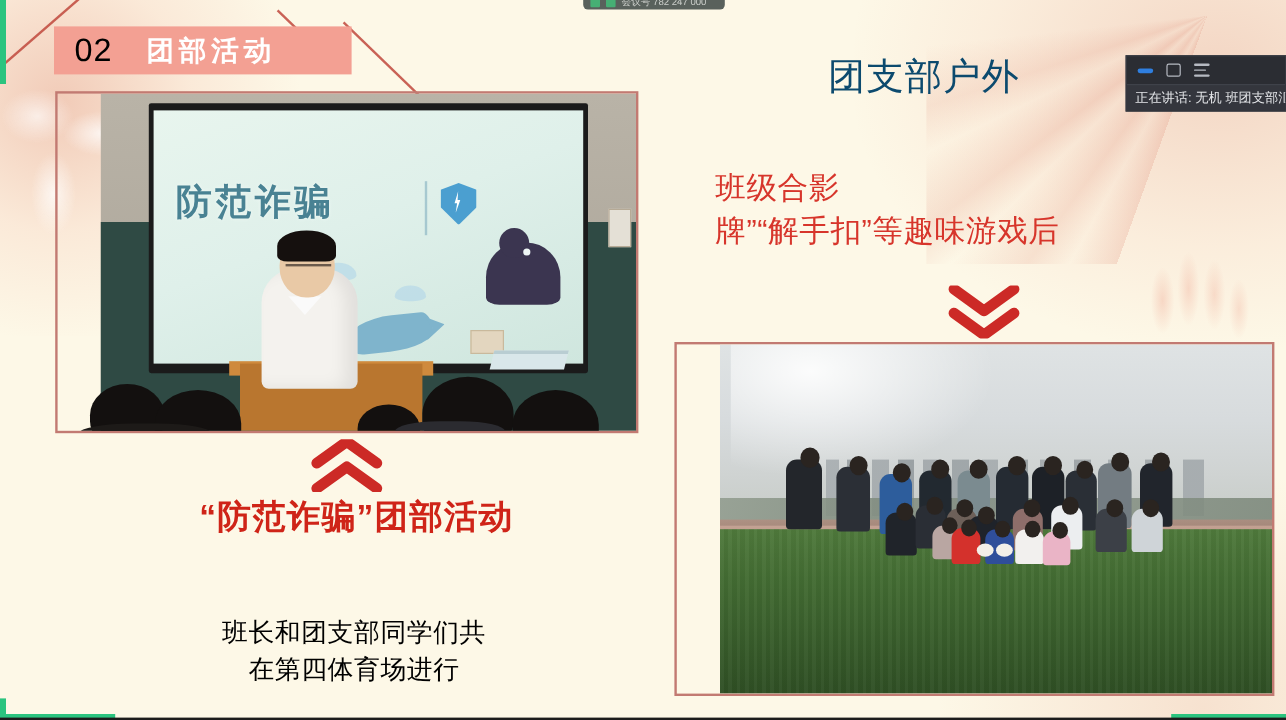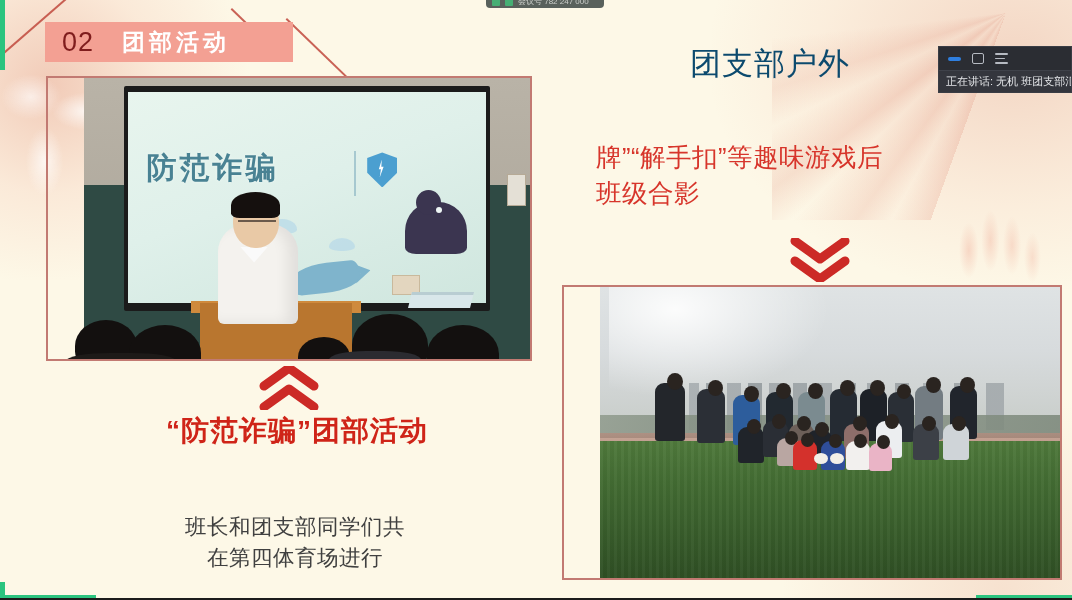--- a/index.html
+++ b/index.html
@@ -59,21 +59,21 @@
   .diag-a{left:-8px;top:62px;width:135px;transform:rotate(-41deg);}
   .diag-b{left:232px;top:8px;width:42px;transform:rotate(44deg);}
   .diag-c{left:287px;top:18px;width:142px;transform:rotate(44deg);}
 
   
   .section-band{
     position:absolute;left:45px;top:22px;width:248px;height:40px;
     background:#f3a093;display:flex;align-items:center;
   }
   .band-num{
-    color:#7f1d1d;font-size:27px;letter-spacing:1px;margin-left:17px;
+    color:#000000;font-size:27px;letter-spacing:1px;margin-left:17px;
     font-family:"Liberation Sans","DejaVu Sans",sans-serif;font-weight:400;
   }
   .band-title{
     color:#ffffff;font-size:23px;font-weight:700;margin-left:28px;letter-spacing:4px;
   }
 
   
   .photo-frame{position:absolute;border:2px solid #c27a72;box-sizing:border-box;overflow:hidden;}
   #photo-classroom{left:46px;top:76px;width:486px;height:285px;}
   #photo-group{left:562px;top:285px;width:500px;height:295px;}
@@ -183,21 +183,21 @@
   }
 
   
   .left-title{
     position:absolute;left:132px;top:412px;width:330px;
     color:#cf2418;font-size:28px;font-weight:700;line-height:1.33;text-align:center;
     letter-spacing:1px;
   }
   .left-sub{
     position:absolute;left:120px;top:512px;width:350px;
-    color:#404040;font-size:21.5px;font-weight:400;line-height:1.42;text-align:center;
+    color:#000000;font-size:21.5px;font-weight:400;line-height:1.42;text-align:center;
     letter-spacing:.5px;
   }
 
   
   .share-edge{position:absolute;background:#2bc47f;z-index:40;}
   .edge-left{left:0;top:0;width:5px;height:70px;}
   .edge-bl-v{left:0;bottom:0;width:5px;height:18px;}
   .edge-bl-h{left:0;bottom:0;width:96px;height:5px;}
   .edge-br-h{right:0;bottom:0;width:96px;height:5px;}
   .edge-bottom-line{left:0;bottom:0;width:100%;height:2px;background:#1c1c1c;}
@@ -308,22 +308,22 @@
   <div class="left-title">“防范诈骗”团部活动</div>
   <div class="left-sub">
     <div>班长和团支部同学们共</div>
     <div>在第四体育场进行</div>
   </div>
 
   <div class="right-title">
     <span>团支部户外</span>
   </div>
   <div class="right-body">
+    <div>班级合影</div>
     <div>牌”“解手扣”等趣味游戏后</div>
-    <div>班级合影</div>
   </div>
 
   <div class="chev" style="left:789px;top:238px;">
     <svg width="62" height="44" viewBox="0 0 62 44">
       <path d="M6 3 L31 21 L56 3" fill="none" stroke="#cc2a26" stroke-width="9" stroke-linecap="round" stroke-linejoin="round"></path>
       <path d="M6 23 L31 41 L56 23" fill="none" stroke="#cc2a26" stroke-width="9" stroke-linecap="round" stroke-linejoin="round"></path>
     </svg>
   </div>
 
   <div class="photo-frame" id="photo-group">

